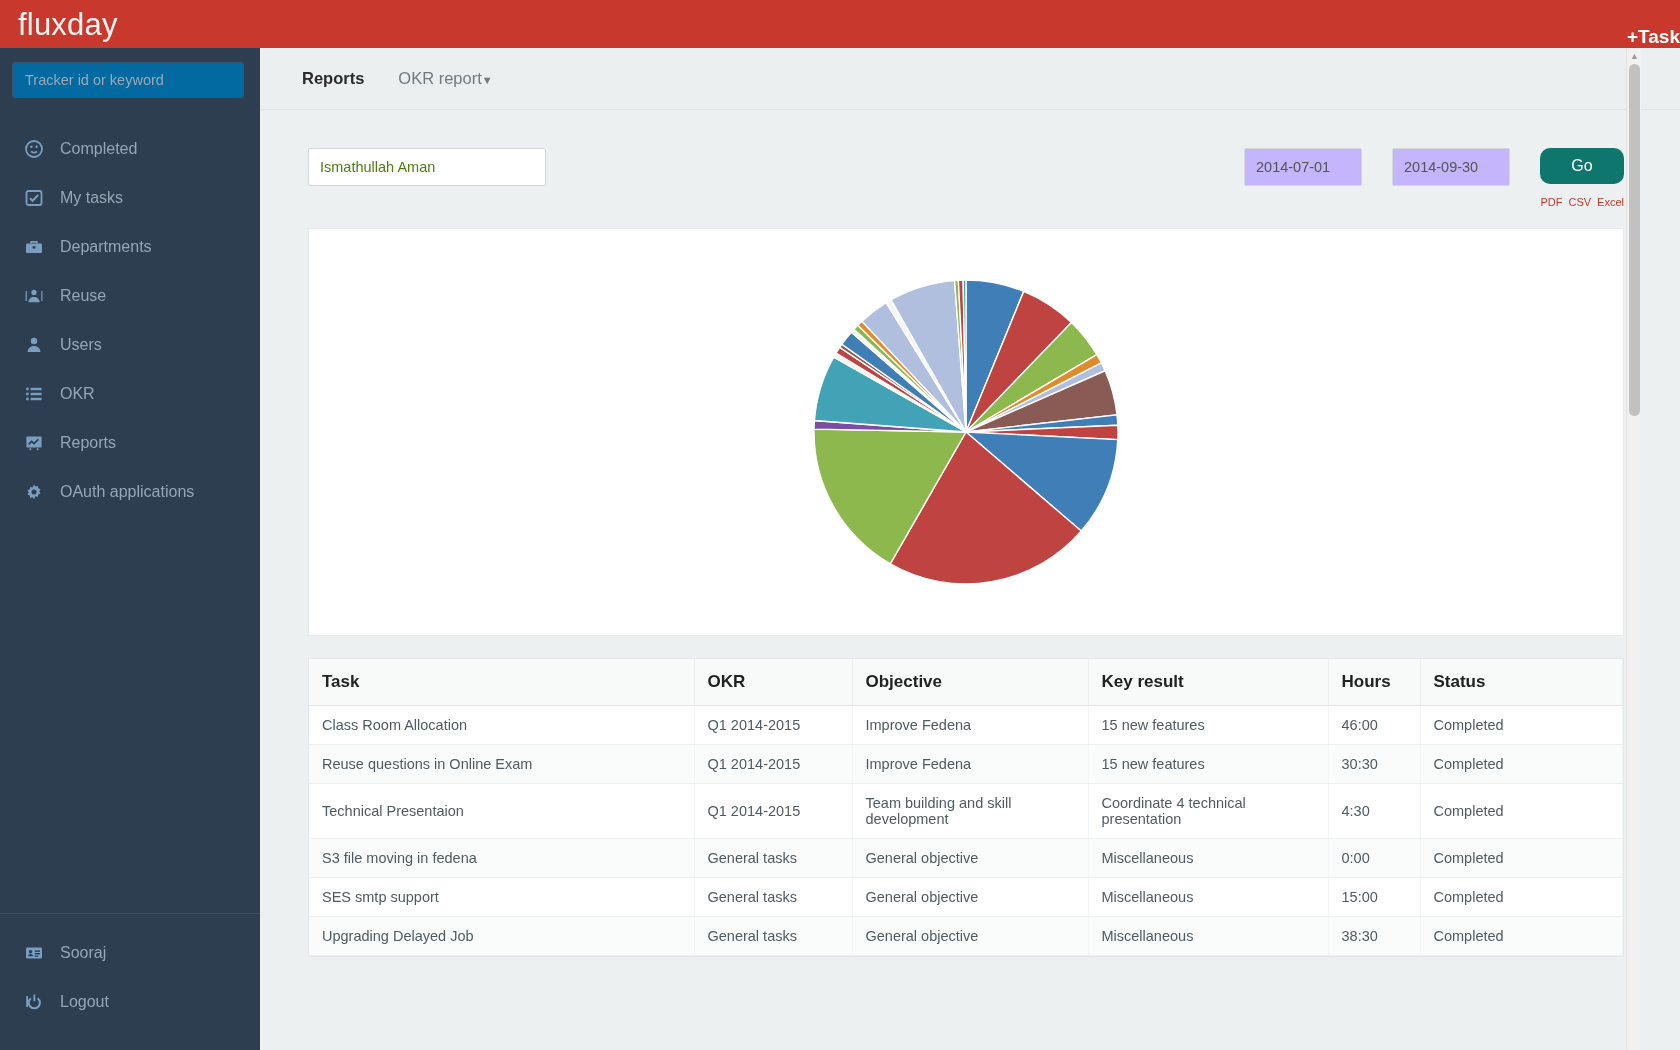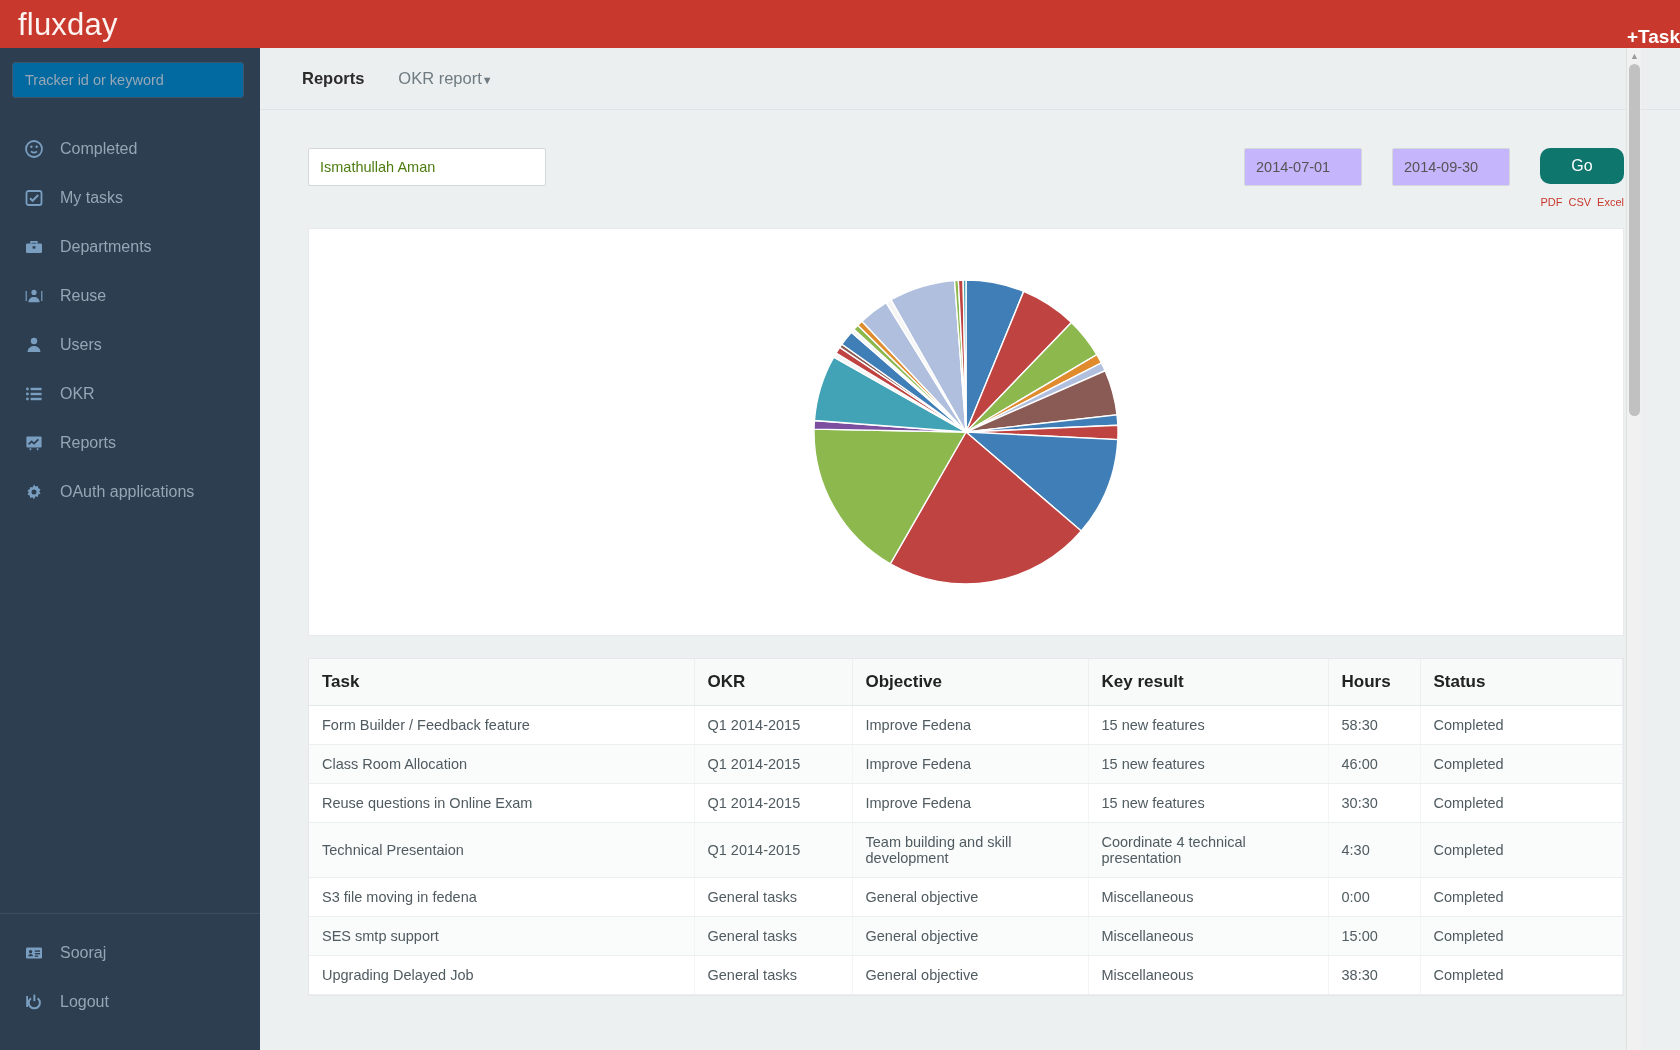--- a/index.html
+++ b/index.html
@@ -340,28 +340,20 @@
             <th class="c-task">Task</th>
             <th class="c-okr">OKR</th>
             <th class="c-obj">Objective</th>
             <th class="c-kr">Key result</th>
             <th class="c-hrs">Hours</th>
             <th class="c-sts">Status</th>
           </tr>
         </thead>
         <tbody id="tbody">
             <tr>
-              <td class="c-task">Form Builder / Feedback feature</td>
-              <td class="c-okr">Q1 2014-2015</td>
-              <td class="c-obj">Improve Fedena</td>
-              <td class="c-kr">15 new features</td>
-              <td class="c-hrs">58:30</td>
-              <td class="c-sts">Completed</td>
-            </tr>
-            <tr>
               <td class="c-task">Class Room Allocation</td>
               <td class="c-okr">Q1 2014-2015</td>
               <td class="c-obj">Improve Fedena</td>
               <td class="c-kr">15 new features</td>
               <td class="c-hrs">46:00</td>
               <td class="c-sts">Completed</td>
             </tr>
             <tr>
               <td class="c-task">Reuse questions in Online Exam</td>
               <td class="c-okr">Q1 2014-2015</td>

